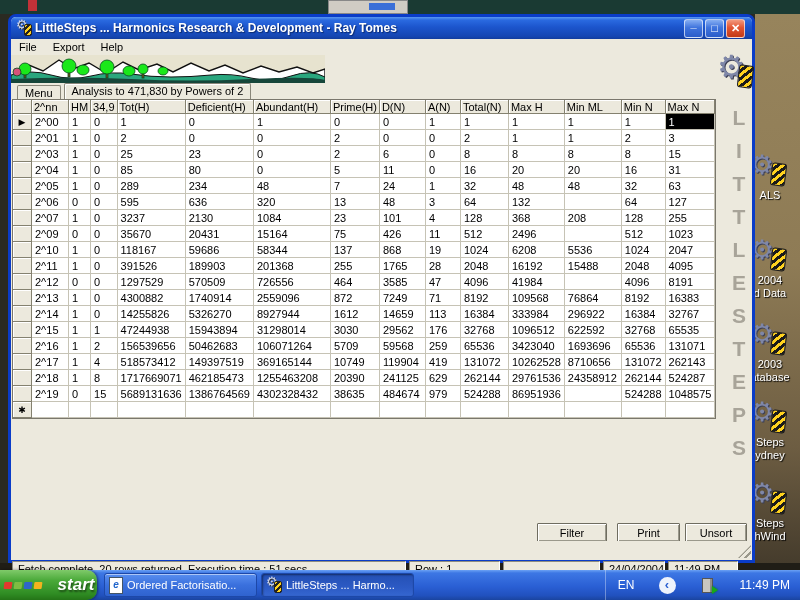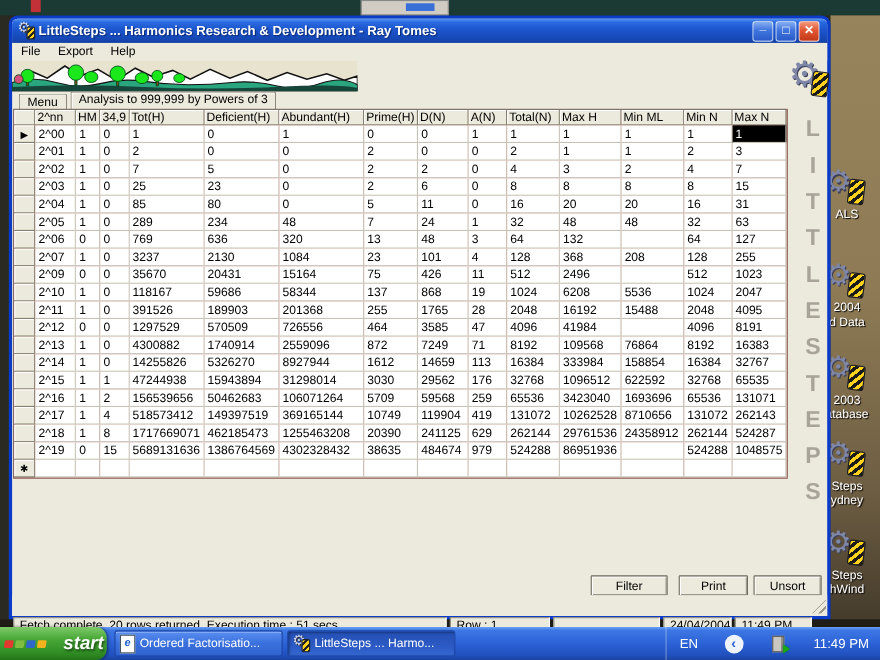--- a/index.html
+++ b/index.html
@@ -228,21 +228,21 @@
         <ellipse cx="96" cy="12" rx="7" ry="7" fill="#1ae81a"></ellipse>
         <ellipse cx="118" cy="16" rx="6" ry="5" fill="#1ae81a"></ellipse>
         <ellipse cx="132" cy="14" rx="5" ry="5" fill="#1ae81a"></ellipse>
         <ellipse cx="152" cy="16" rx="5" ry="4" fill="#1ae81a"></ellipse>
       </g>
     </svg>
   </div>
 
   <div class="tabstrip" id="tabstrip">
       <div class="tab">Menu</div>
-      <div class="tab active">Analysis to 999,999 by Powers of 3</div>
+      <div class="tab active">Analysis to 471,830 by Powers of 2</div>
     </div>
 
   <table class="grid">
     <colgroup id="grid-cols">
         <col style="width: 19px;">
         <col style="width: 37px;">
         <col style="width: 20px;">
         <col style="width: 20px;">
         <col style="width: 66px;">
         <col style="width: 65px;">
@@ -305,37 +305,20 @@
           <td>0</td>
           <td>0</td>
           <td>2</td>
           <td>1</td>
           <td>1</td>
           <td>2</td>
           <td>3</td>
         </tr>
         <tr>
           <td class="rowsel"></td>
-          <td>2^02</td>
-          <td>1</td>
-          <td>0</td>
-          <td>7</td>
-          <td>5</td>
-          <td>0</td>
-          <td>2</td>
-          <td>2</td>
-          <td>0</td>
-          <td>4</td>
-          <td>3</td>
-          <td>2</td>
-          <td>4</td>
-          <td>7</td>
-        </tr>
-        <tr>
-          <td class="rowsel"></td>
           <td>2^03</td>
           <td>1</td>
           <td>0</td>
           <td>25</td>
           <td>23</td>
           <td>0</td>
           <td>2</td>
           <td>6</td>
           <td>0</td>
           <td>8</td>
@@ -376,21 +359,21 @@
           <td>48</td>
           <td>48</td>
           <td>32</td>
           <td>63</td>
         </tr>
         <tr>
           <td class="rowsel"></td>
           <td>2^06</td>
           <td>0</td>
           <td>0</td>
-          <td>769</td>
+          <td>595</td>
           <td>636</td>
           <td>320</td>
           <td>13</td>
           <td>48</td>
           <td>3</td>
           <td>64</td>
           <td>132</td>
           <td></td>
           <td>64</td>
           <td>127</td>
@@ -503,21 +486,21 @@
           <td>1</td>
           <td>0</td>
           <td>14255826</td>
           <td>5326270</td>
           <td>8927944</td>
           <td>1612</td>
           <td>14659</td>
           <td>113</td>
           <td>16384</td>
           <td>333984</td>
-          <td>158854</td>
+          <td>296922</td>
           <td>16384</td>
           <td>32767</td>
         </tr>
         <tr>
           <td class="rowsel"></td>
           <td>2^15</td>
           <td>1</td>
           <td>1</td>
           <td>47244938</td>
           <td>15943894</td>

